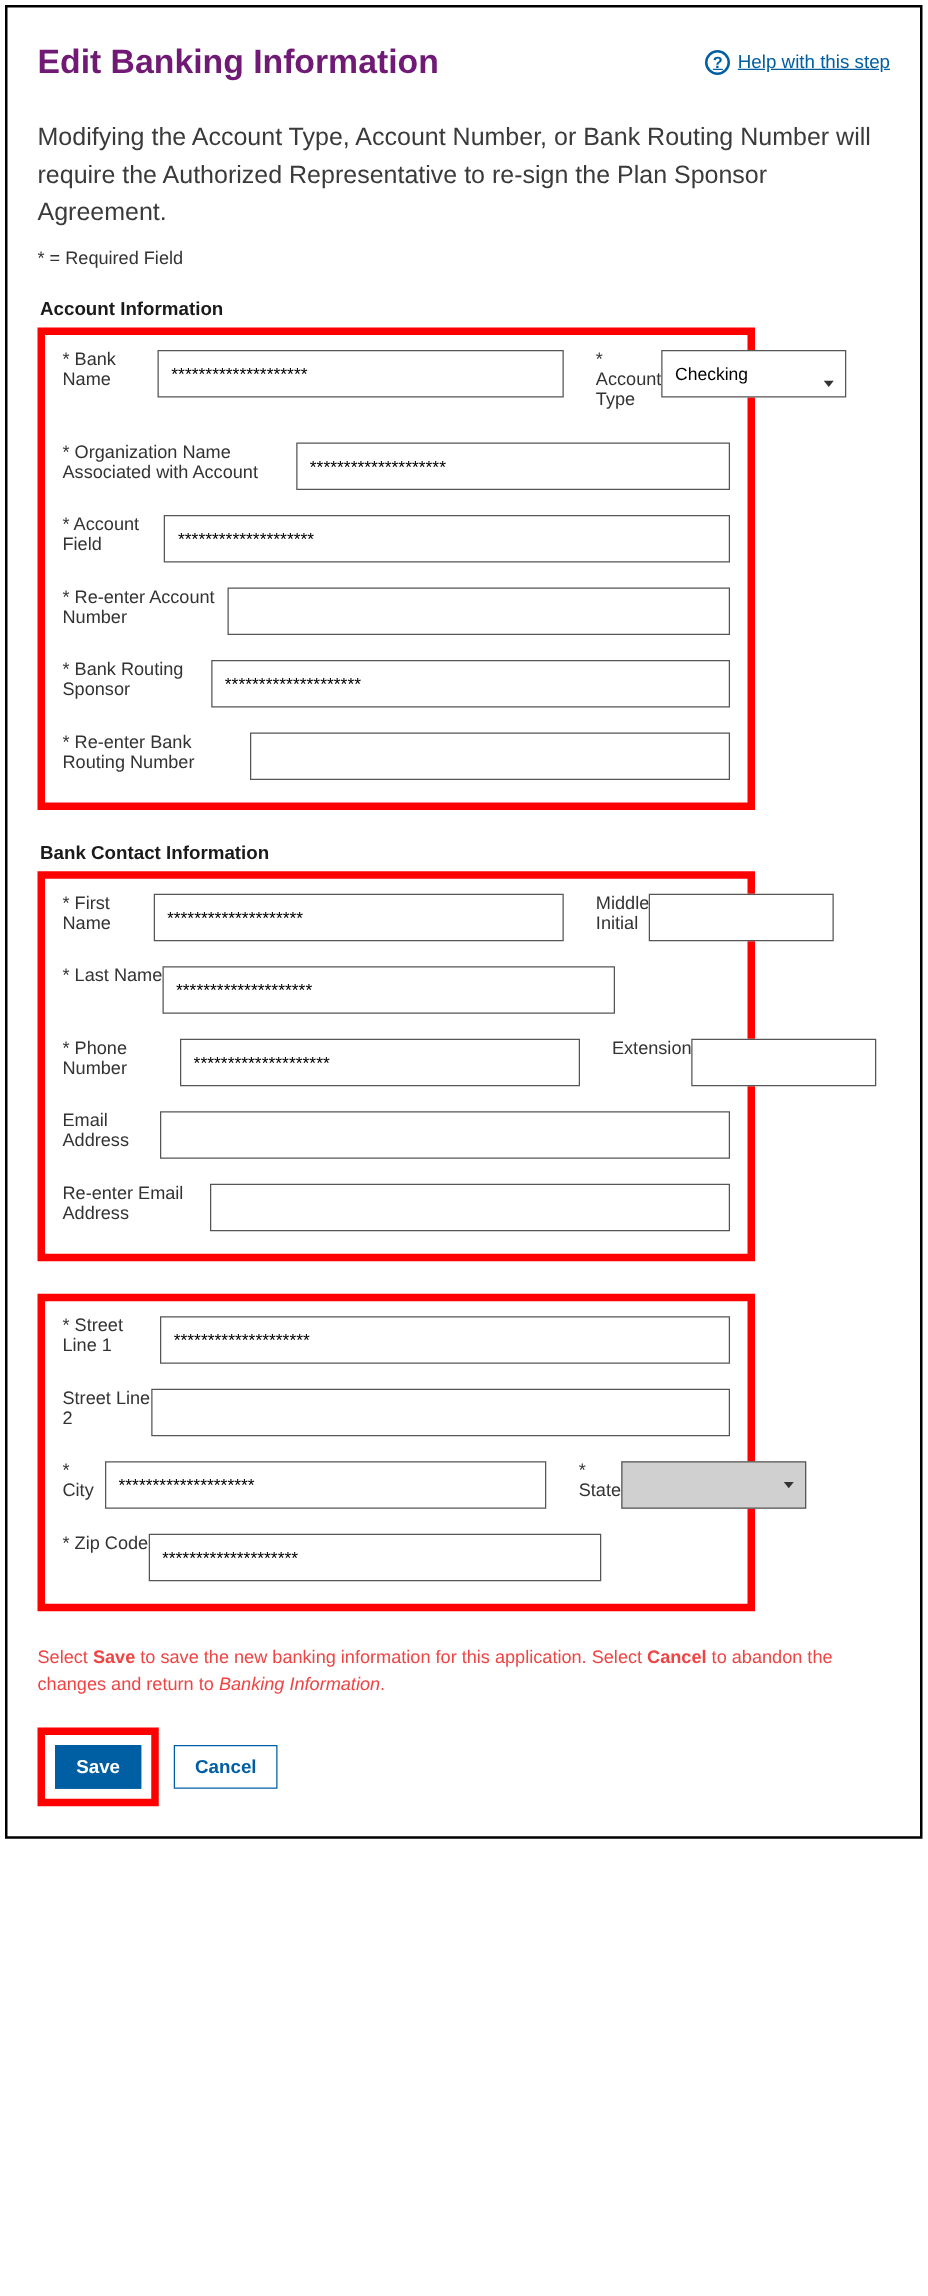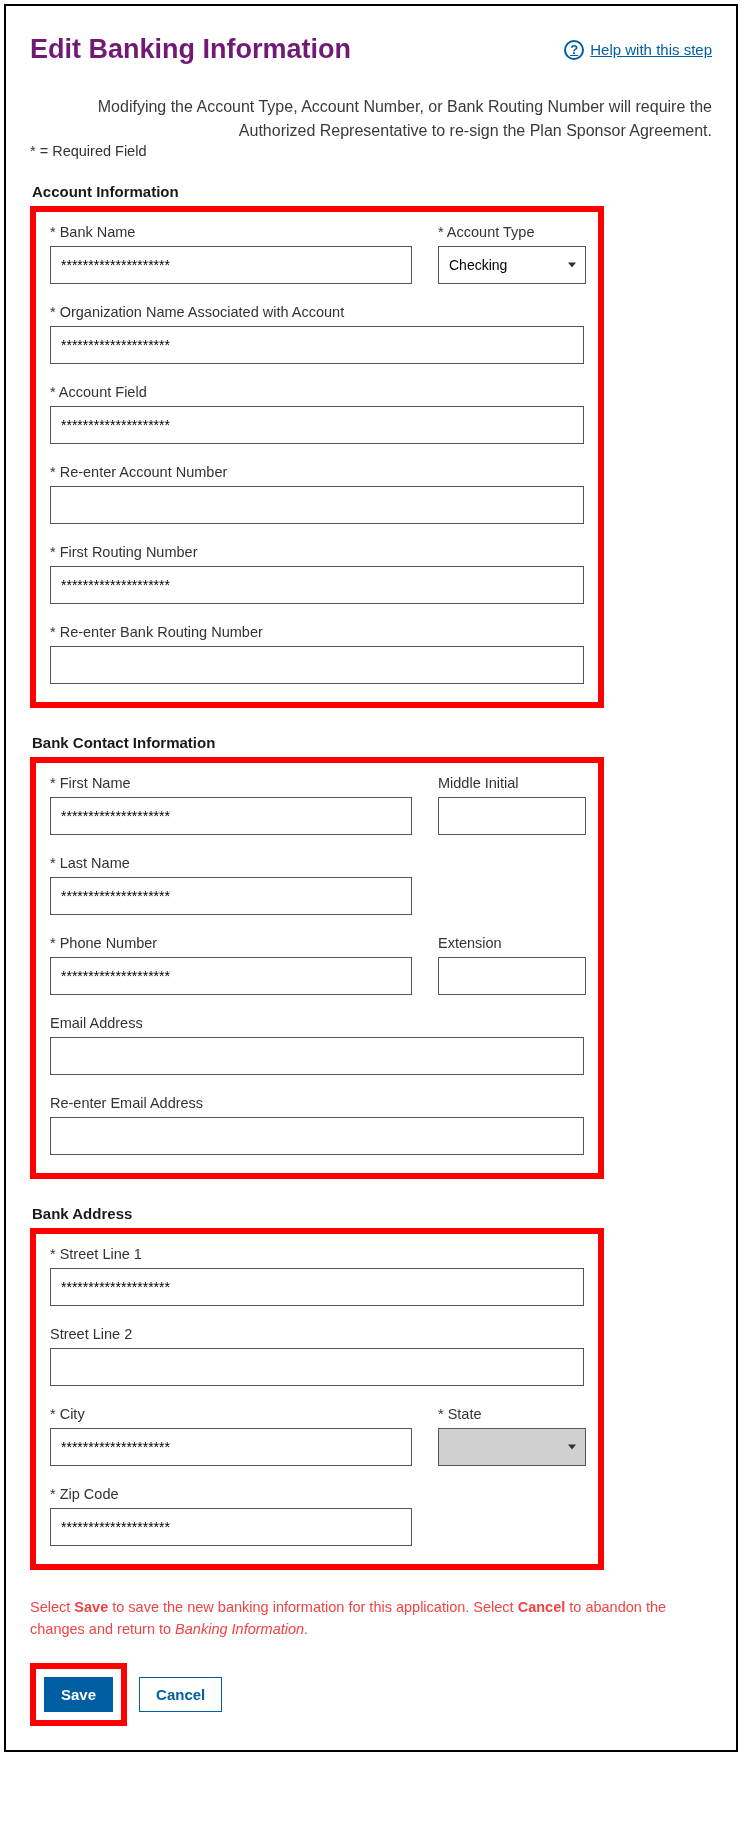--- a/index.html
+++ b/index.html
@@ -38,24 +38,24 @@
       border: 2px solid #005ea2;
       border-radius: 50%;
       display: inline-flex;
       align-items: center;
       justify-content: center;
       font-weight: 700;
       font-size: 13px;
       text-decoration: none;
     }
     .intro-text {
-      font-size: 16px;
+      font-size: 20px;
       color: #3a3a3a;
       line-height: 1.5;
-      text-align: right;
+      margin-bottom: 14px;
     }
     .required-note {
       font-size: 14.5px;
       color: #333;
       margin-bottom: 24px;
     }
     .section-heading {
       font-size: 15px;
       font-weight: 700;
       color: #1a1a1a;
@@ -66,21 +66,21 @@
       border: 6px solid #ff0000;
       padding: 12px 14px 18px;
       margin-bottom: 26px;
       width: 574px;
     }
     .form-row {
       display: flex;
       gap: 26px;
       margin-bottom: 20px;
     }
-    .field-group { display: flex; flex-direction: column; }
+    .field-group { display: flex; flex-direction: row; }
     .field-label {
       font-size: 14.5px;
       color: #333;
       margin-bottom: 6px;
     }
     .text-input, .select-input {
       border: 1px solid #555;
       background: #fff;
       font-size: 14px;
       padding: 8px 10px;
@@ -218,21 +218,21 @@
 
     <div class="form-row">
       <div class="field-group" style="flex:1">
         <label class="field-label">* Re-enter Account Number</label>
         <input type="text" class="text-input w-full" value="" style="">
       </div>
     </div>
 
     <div class="form-row">
       <div class="field-group" style="flex:1">
-        <label class="field-label">* First Routing Number</label>
+        <label class="field-label">* Bank Routing Sponsor</label>
         <input type="text" class="text-input w-full" value="********************" style="">
       </div>
     </div>
 
     <div class="form-row" style="margin-bottom:0">
       <div class="field-group" style="flex:1">
         <label class="field-label">* Re-enter Bank Routing Number</label>
         <input type="text" class="text-input w-full" value="" style="">
       </div>
     </div>
@@ -280,21 +280,20 @@
 
     <div class="form-row" style="margin-bottom:0">
       <div class="field-group" style="flex:1">
         <label class="field-label">Re-enter Email Address</label>
         <input type="text" class="text-input w-full" value="" style="">
       </div>
     </div>
 
   </div>
 
-  <h2 class="section-heading">Bank Address</h2>
   <div class="highlight-box">
 
     <div class="form-row">
       <div class="field-group" style="flex:1">
         <label class="field-label">* Street Line 1</label>
         <input type="text" class="text-input w-full" value="********************" style="">
       </div>
     </div>
 
     <div class="form-row">

